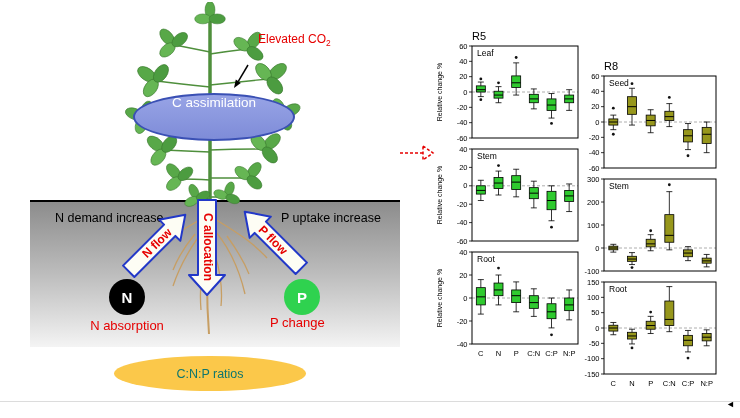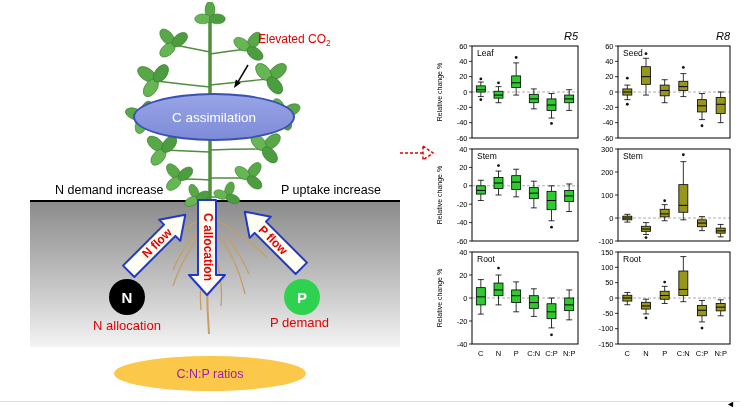--- a/index.html
+++ b/index.html
@@ -4,35 +4,35 @@
 <style>
   html,body{margin:0;padding:0;background:#fff;}
   .stage{position:relative;width:740px;height:418px;background:#fff;overflow:hidden;
          font-family:"Liberation Sans",sans-serif;color:#000;}
   .soil{position:absolute;left:30px;top:200px;width:370px;height:145px;
         border-top:2px solid #000;
         background:linear-gradient(to bottom,#8c8c8c,#bdbdbd 50%,#e3e3e3 85%,#f4f4f4);}
   .plant,.co2arrow,.flows,.dashedarrow{position:absolute;}
   .assim{position:absolute;left:133px;top:93px;width:158px;height:44px;
          background:linear-gradient(#98a4e6,#7e8cd8);border:2px solid #3a50b4;border-radius:50%;
-         display:flex;align-items:center;justify-content:center;color:#fff;font-size:13.5px;}
+         display:flex;justify-content:center;color:#fff;font-size:13.5px;}
   .co2{position:absolute;left:258px;top:32px;color:#e60000;font-size:12px;white-space:nowrap;}
-  .demand{position:absolute;font-size:12.5px;color:#000;white-space:nowrap;}
+  .demand{position:absolute;font-size:12.5px;color:#000;white-space:nowrap;margin-top:28px;}
   .pool{position:absolute;width:36px;height:36px;border-radius:50%;color:#fff;
         display:flex;align-items:center;justify-content:center;font-size:15px;font-weight:bold;}
   .npool{background:#000;}
   .ppool{background:#2fd24f;}
   .redtext{position:absolute;color:#e60000;font-size:13px;line-height:1.35;white-space:nowrap;}
   .ratios{position:absolute;left:114px;top:356px;width:192px;height:35px;background:#fbc84a;
           border-radius:50%;display:flex;align-items:center;justify-content:center;
-          font-size:12.5px;color:#a21caf;}
+          font-size:12.5px;color:#0f766e;}
   .redDash{stroke:#e60000;stroke-width:1.5;stroke-dasharray:3 2;}
   #charts{position:absolute;left:432px;top:30px;width:308px;height:362px;}
   .chart-col{position:absolute;top:0;}
-  .col-title{font-size:11px;text-align:right;height:13px;color:#000;font-style:italic;}
+  .col-title{font-size:11px;text-align:left;height:13px;color:#000;}
   svg text{font-family:"Liberation Sans",sans-serif;}
   .flowlabel{fill:#e60000;font-size:12px;font-weight:bold;text-anchor:middle;}
   .bottomline{position:absolute;left:0;top:401px;width:740px;height:1px;background:#dcdcdc;}
   .cursor{position:absolute;left:726px;top:399px;font-size:9px;color:#000;}
   sub{font-size:70%;}
 </style>
 </head>
 <body>
 
 <div class="stage">
@@ -107,23 +107,23 @@
   </svg>
 
   <div class="pool npool" style="left:109px;top:279px">
     <span>N</span>
   </div>
   <div class="pool ppool" style="left:284px;top:279px">
     <span>P</span>
   </div>
 
   <div class="redtext" style="left:60px;top:317px;width:134px;text-align:center">
-    <div>N allocation</div>
+    <div>N absorption</div>
   </div>
-  <div class="redtext" style="left:270px;top:314px">P demand</div>
+  <div class="redtext" style="left:270px;top:314px">P change</div>
 
   <div class="ratios">
     <span>C:N:P ratios</span>
   </div>
 
   <svg class="dashedarrow" style="left:398px;top:142px" width="38" height="22">
     <line class="redDash" x1="2" y1="11" x2="25" y2="11" fill="none"></line>
     <path class="redDash" d="M25,4 L35,11 L25,18 Z" style="fill:#fff"></path>
   </svg>
 
@@ -337,21 +337,21 @@
           <text x="45" y="13" font-size="8.5" fill="#000">Root</text>
           <text x="48.833333333333336" y="107" text-anchor="middle" font-size="7.5" fill="#000">C</text>
           <text x="66.5" y="107" text-anchor="middle" font-size="7.5" fill="#000">N</text>
           <text x="84.16666666666667" y="107" text-anchor="middle" font-size="7.5" fill="#000">P</text>
           <text x="101.83333333333334" y="107" text-anchor="middle" font-size="7.5" fill="#000">C:N</text>
           <text x="119.5" y="107" text-anchor="middle" font-size="7.5" fill="#000">C:P</text>
           <text x="137.16666666666669" y="107" text-anchor="middle" font-size="7.5" fill="#000">N:P</text>
           <text transform="rotate(-90 8 49)" x="8" y="51" text-anchor="middle" font-size="7" fill="#000">Relative change %</text>
         </svg>
       </div>
-      <div class="chart-col" style="left: 156px;">
+      <div class="chart-col" style="left: 142px; margin-top: 30px;">
         <div class="col-title" style="margin-left: 30px; width: 112px;">R8</div>
         <svg width="148" height="99" style="display: block; margin-bottom: 4px;">
           <line x1="30" x2="142" y1="49" y2="49" stroke="#9a9a9a" stroke-width="0.8" stroke-dasharray="3,2"></line>
           <g>
             <line x1="39.333333333333336" x2="39.333333333333336" y1="42.1" y2="45.93333333333333" stroke="#000" stroke-width="0.8"></line>
             <line x1="39.333333333333336" x2="39.333333333333336" y1="52.06666666666667" y2="56.666666666666664" stroke="#000" stroke-width="0.8"></line>
             <line x1="36.333333333333336" x2="42.333333333333336" y1="42.1" y2="42.1" stroke="#000" stroke-width="0.8"></line>
             <line x1="36.333333333333336" x2="42.333333333333336" y1="56.666666666666664" y2="56.666666666666664" stroke="#000" stroke-width="0.8"></line>
             <rect x="34.833333333333336" y="45.93333333333333" width="9" height="6.13333333333334" fill="#97971c" stroke="#000" stroke-width="0.8"></rect>
             <line x1="34.833333333333336" x2="43.833333333333336" y1="49" y2="49" stroke="#000" stroke-width="1"></line>

